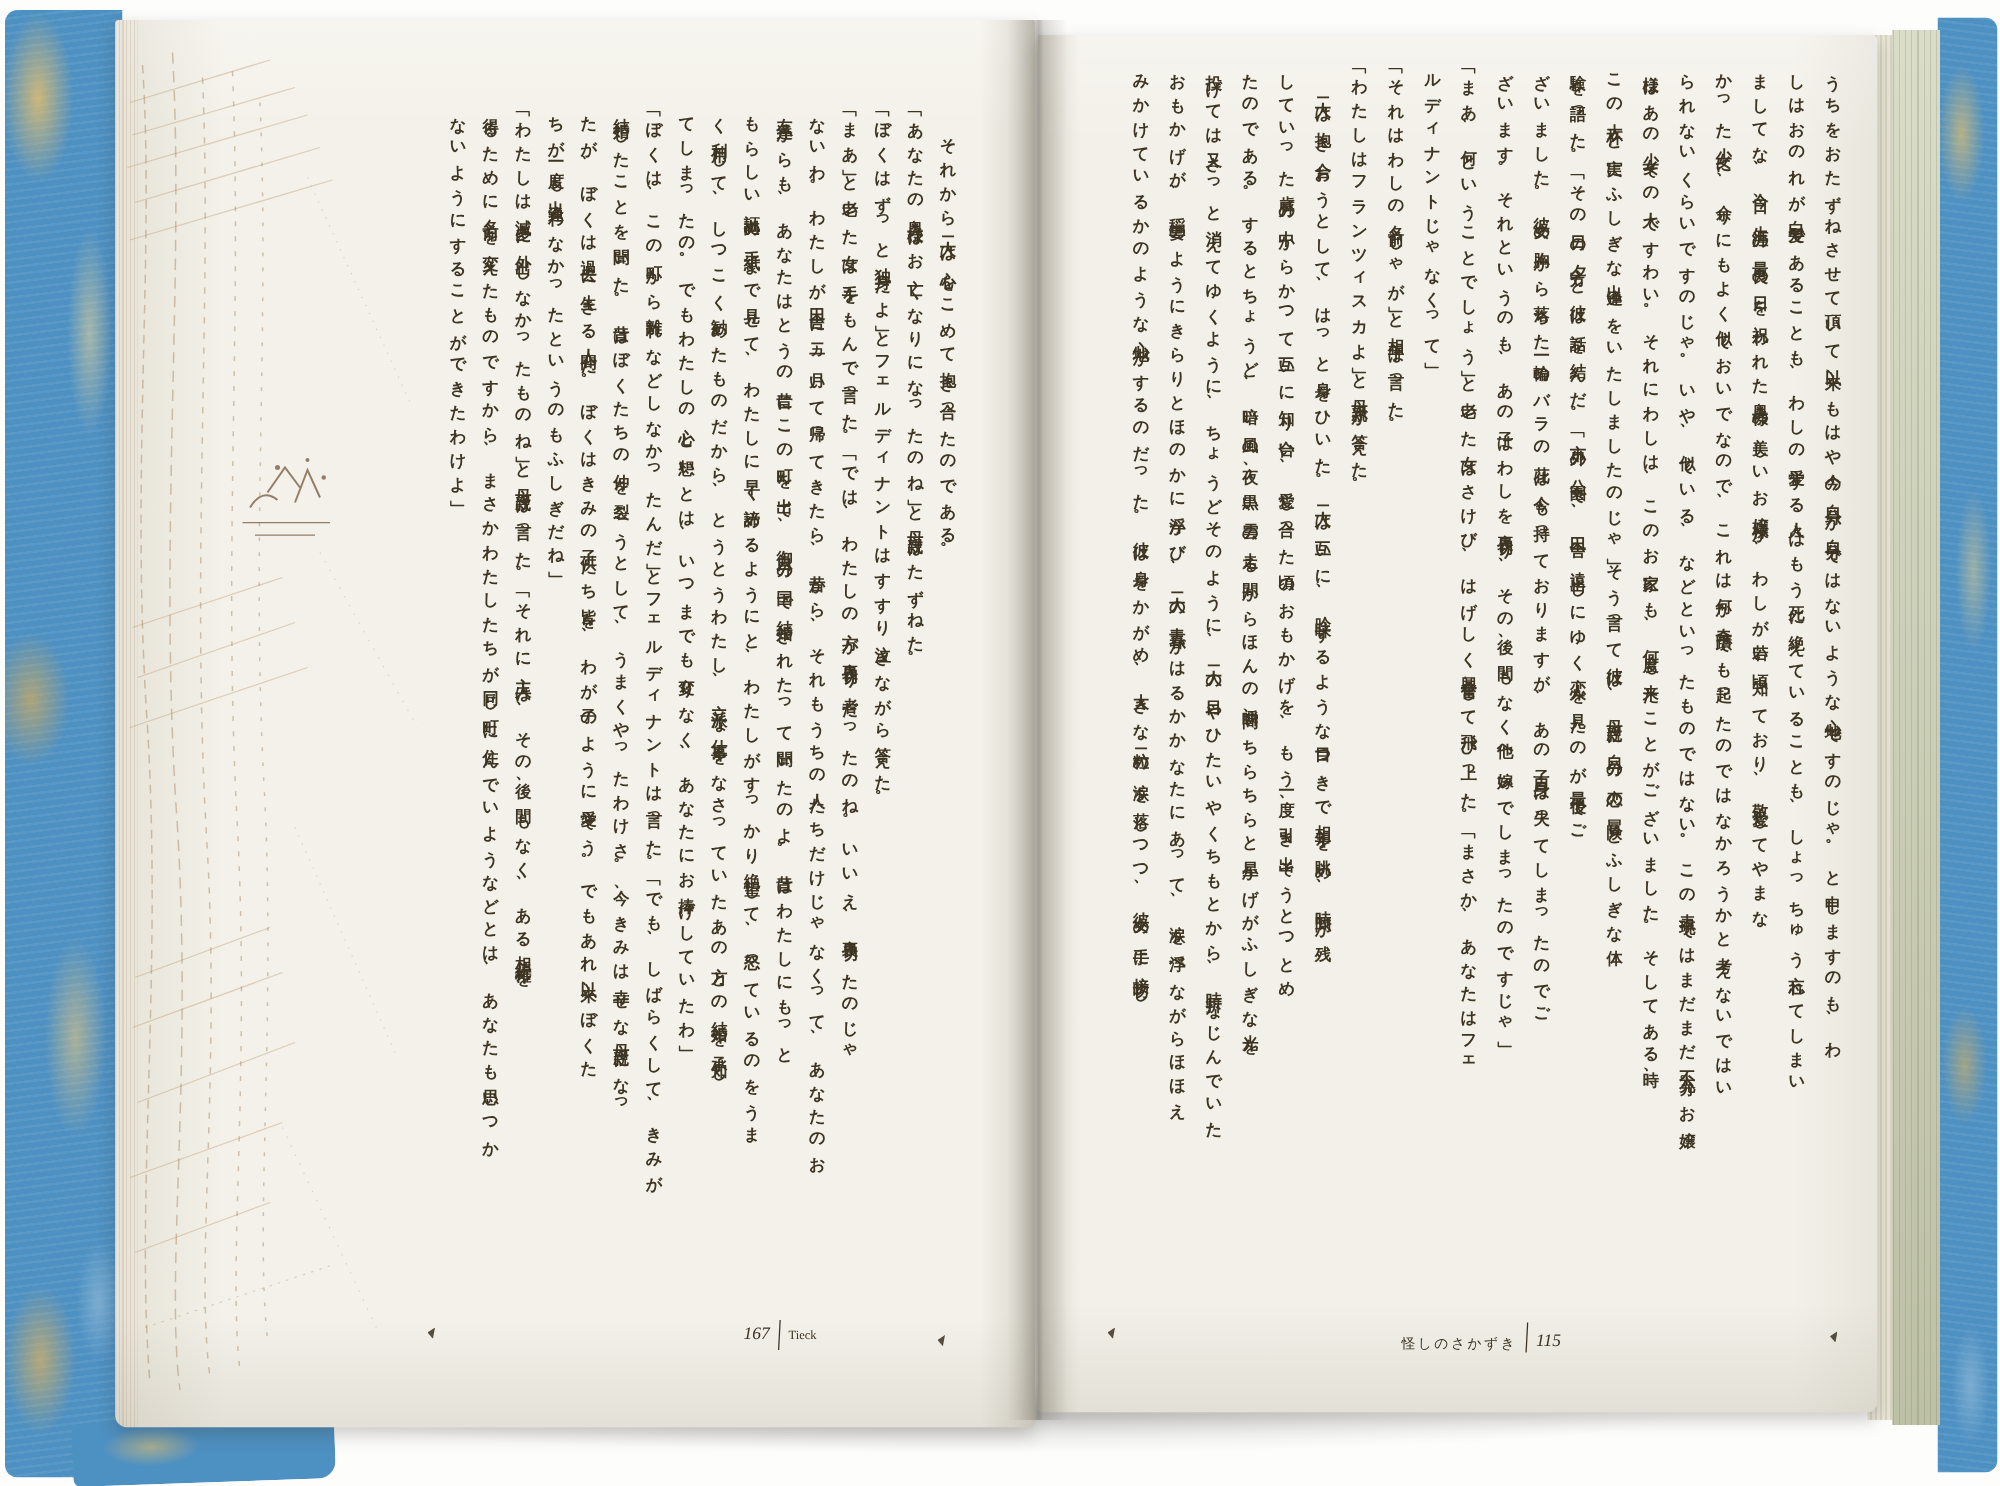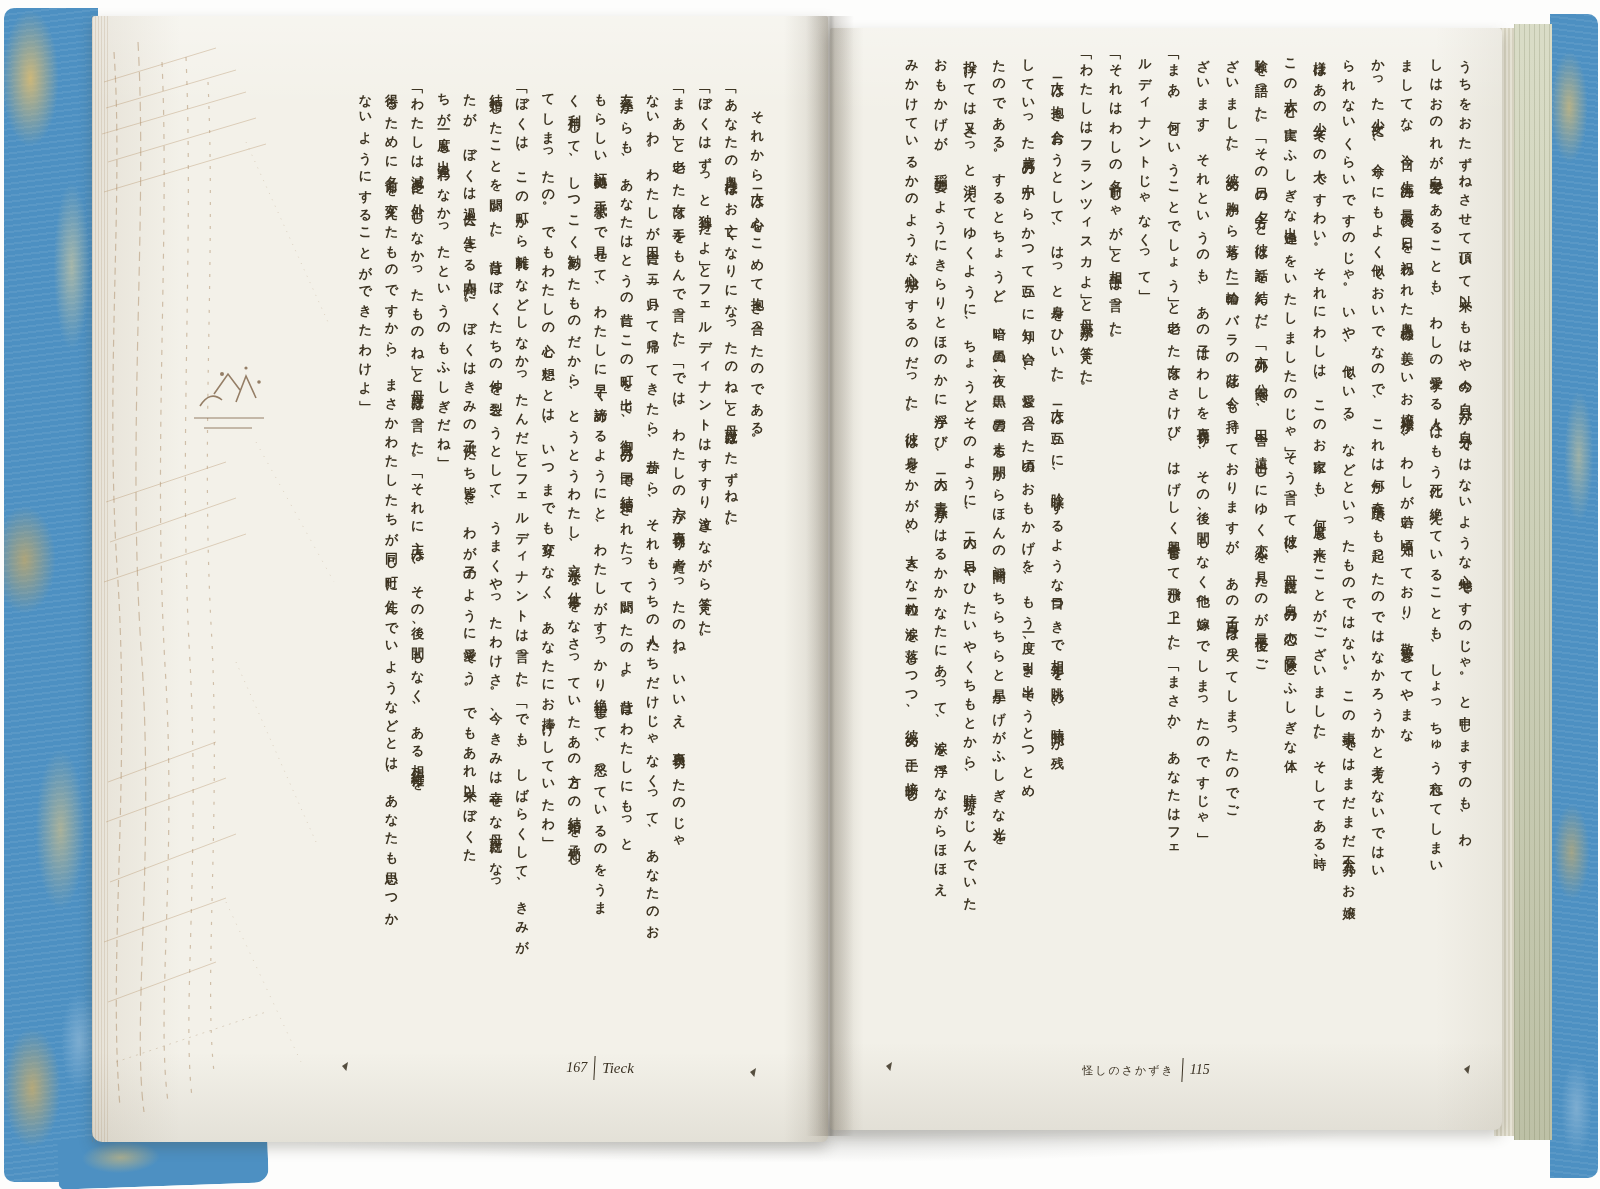--- a/index.html
+++ b/index.html
@@ -58,24 +58,24 @@
   
   .vtext{position:absolute;writing-mode:vertical-rl;text-orientation:mixed;
     color:#3d3422;font-weight:600;}
   .right-text{left:890px;top:50px;width:582px;height:902px;font-size:13px;letter-spacing:4.4px;}
   .left-text{left:330px;top:84px;width:434px;height:902px;font-size:13px;letter-spacing:4.4px;}
   .right-text .vcol{line-height:1.05;margin-left:15.5px;}
   .left-text .vcol{line-height:1.05;margin-left:12.5px;}
   
   .footer{position:absolute;display:flex;align-items:center;gap:7px;color:#3a3122;}
   .footer .bar{width:1px;height:24px;background:#3a3122;transform:rotate(3deg);}
-  .footer-left{left:500px;top:1056px;width:200px;justify-content:center;align-items:center;}
-  .footer-right{left:1046px;top:1058px;width:200px;justify-content:center;}
+  .footer-left{left:524px;top:1056px;width:200px;justify-content:center;align-items:center;}
+  .footer-right{left:1085px;top:1058px;width:200px;justify-content:center;align-items:flex-end;}
   .pg-num{font-family:"Liberation Serif",serif;font-style:italic;font-size:14px;}
-  .pg-label{font-family:"Liberation Serif",serif;font-style:italic;font-size:15px;}
+  .pg-label{font-family:"Liberation Serif",serif;font-size:10px;}
   .pg-title{font-size:11px;letter-spacing:2px;}
   
   .orn{position:absolute;width:6px;height:9px;background:#3a3122;opacity:.85;
     clip-path:polygon(0 45%,100% 0,72% 100%);}
   .orn-1{left:342px;top:1062px;}
   .orn-2{left:750px;top:1068px;}
   .orn-3{left:886px;top:1062px;}
   .orn-4{left:1464px;top:1065px;}
 </style>
 </head>

